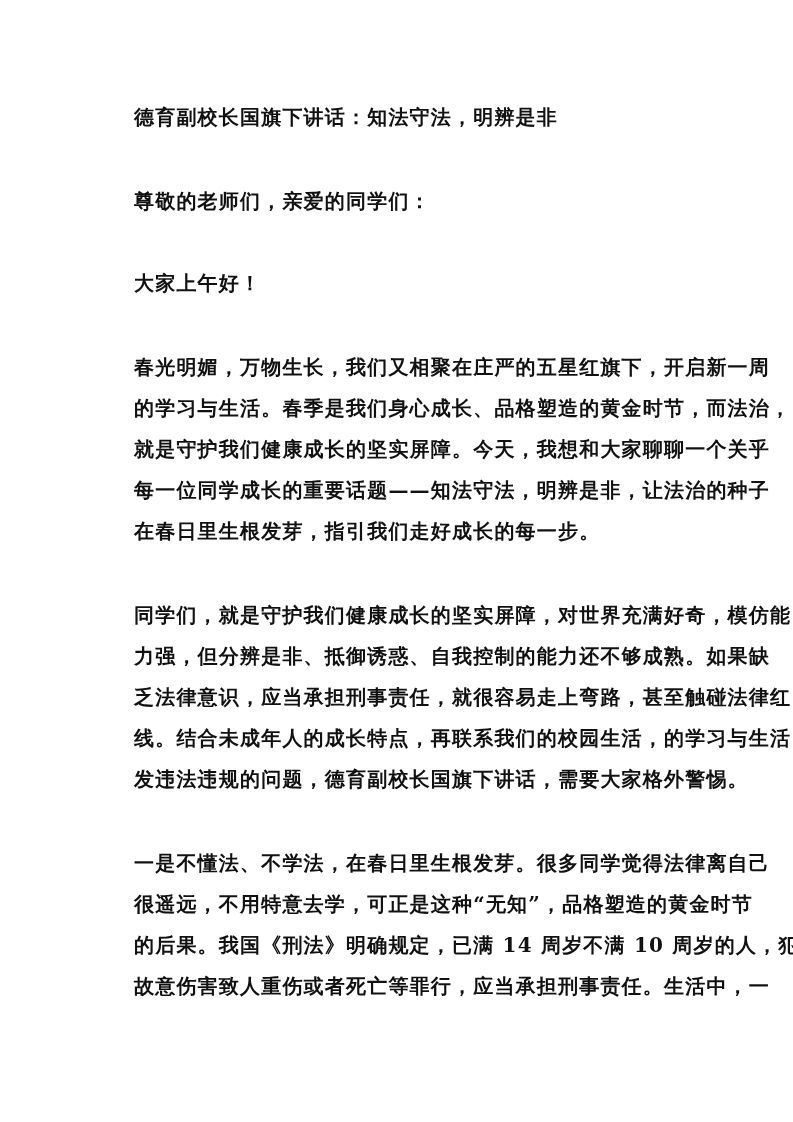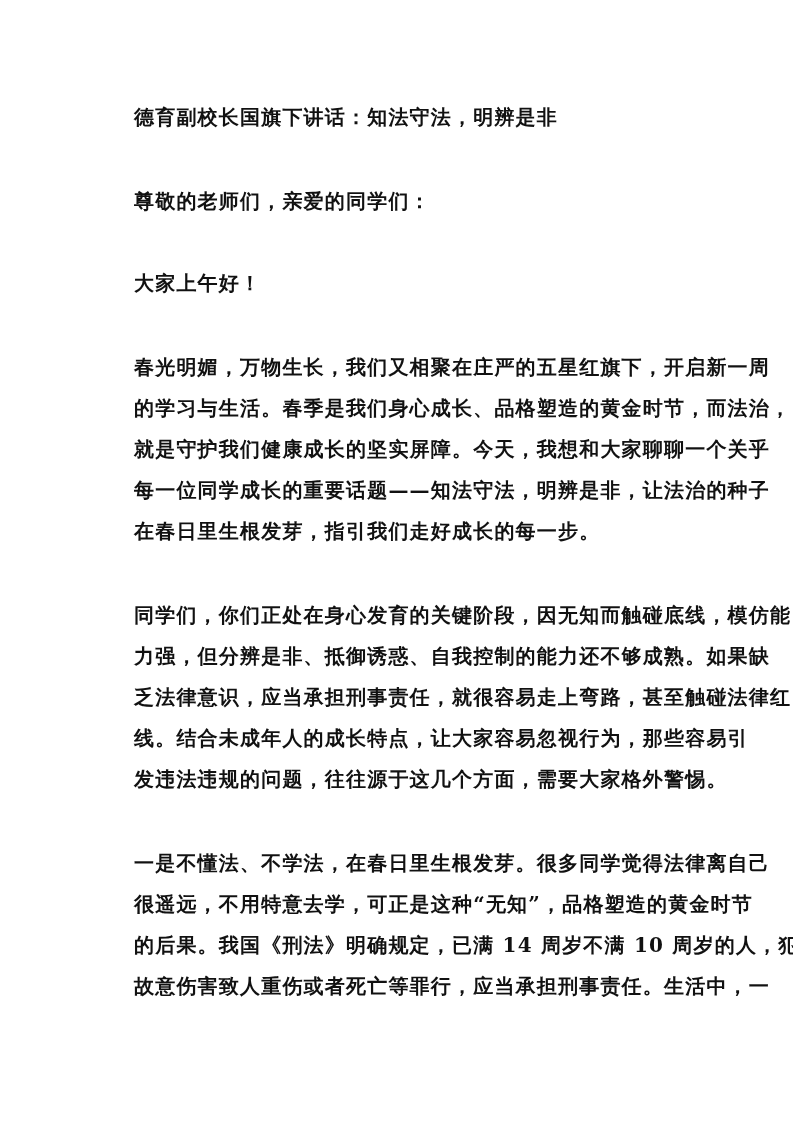--- a/index.html
+++ b/index.html
@@ -19,25 +19,25 @@
 
   <div>
     <div class="line" style="top:355px">春光明媚，万物生长，我们又相聚在庄严的五星红旗下，开启新一周</div>
     <div class="line" style="top:396px">的学习与生活。春季是我们身心成长、品格塑造的黄金时节，而法治，</div>
     <div class="line" style="top:437px">就是守护我们健康成长的坚实屏障。今天，我想和大家聊聊一个关乎</div>
     <div class="line" style="top:478px">每一位同学成长的重要话题——知法守法，明辨是非，让法治的种子</div>
     <div class="line" style="top:519px">在春日里生根发芽，指引我们走好成长的每一步。</div>
   </div>
 
   <div>
-    <div class="line" style="top:603px">同学们，你们正处在身心发育的关键阶段，因无知而触碰底线，模仿能</div>
+    <div class="line" style="top:603px">同学们，就是守护我们健康成长的坚实屏障，对世界充满好奇，模仿能</div>
     <div class="line" style="top:644px">力强，但分辨是非、抵御诱惑、自我控制的能力还不够成熟。如果缺</div>
     <div class="line" style="top:685px">乏法律意识，应当承担刑事责任，就很容易走上弯路，甚至触碰法律红</div>
-    <div class="line" style="top:726px">线。结合未成年人的成长特点，让大家容易忽视行为，那些容易引</div>
-    <div class="line" style="top:767px">发违法违规的问题，往往源于这几个方面，需要大家格外警惕。</div>
+    <div class="line" style="top:726px">线。结合未成年人的成长特点，再联系我们的校园生活，的学习与生活</div>
+    <div class="line" style="top:767px">发违法违规的问题，德育副校长国旗下讲话，需要大家格外警惕。</div>
   </div>
 
   <div>
     <div class="line" style="top:851px">一是不懂法、不学法，在春日里生根发芽。很多同学觉得法律离自己</div>
     <div class="line" style="top:892px">很遥远，不用特意去学，可正是这种“无知”，品格塑造的黄金时节</div>
     <div class="line" style="top:933px">的后果。我国《刑法》明确规定，已满 14 周岁不满 10 周岁的人，犯</div>
     <div class="line" style="top:974px">故意伤害致人重伤或者死亡等罪行，应当承担刑事责任。生活中，一</div>
   </div>
 </div>
 

